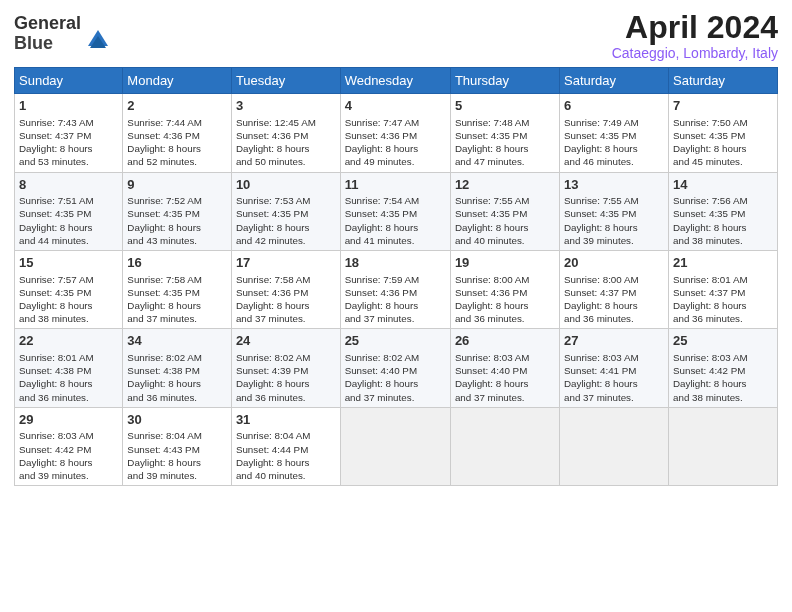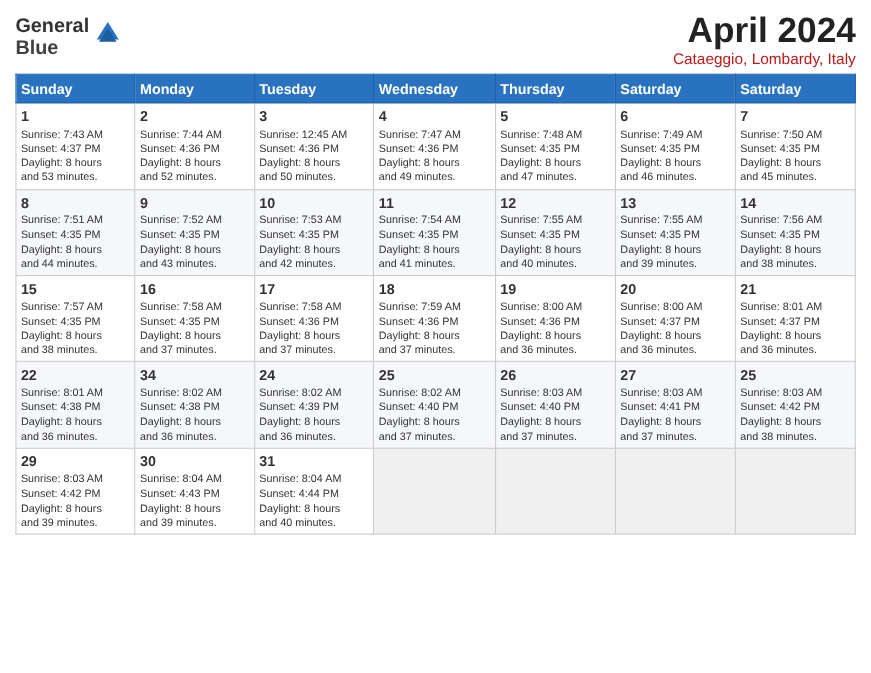--- a/index.html
+++ b/index.html
@@ -40,34 +40,34 @@
       text-align: right;
     }
     .month-title {
       font-size: 32px;
       font-weight: bold;
       color: #222;
       line-height: 1.1;
     }
     .subtitle {
       font-size: 14px;
-      color: #b91c1c;
+      color: #8b5cf6;
     }
     table {
       width: 100%;
       border-collapse: collapse;
       font-size: 10.5px;
     }
     thead tr th {
       background-color: #2972c0;
       color: #fff;
       padding: 5px 4px;
       text-align: left;
       font-size: 13px;
-      font-weight: bold;
+      font-weight: normal;
       border: 1px solid #2060a8;
     }
     tbody tr td {
       border: 1px solid #ccc;
       padding: 3px 4px;
       vertical-align: top;
       width: 113px;
       min-height: 70px;
       background: #fff;
       color: #333;
@@ -91,21 +91,21 @@
       background: #f0f0f0 !important;
     }
   </style>
 </head>
 <body>
 
 <div class="container">
   <div class="header-row">
     <div class="logo">
       <div>
-        <div style="display:flex;align-items:center;">
+        <div style="display:flex;align-items:flex-end;">
           <span class="logo-text">
             <span class="general">General</span><br>
             <span class="blue">Blue</span>
           </span>
           <svg width="28" height="28" viewBox="0 0 28 28" style="margin-left:3px;margin-top:-8px;">
             <polygon points="4,20 14,4 24,20" fill="#2972c0"></polygon>
             <polygon points="14,10 22,22 6,22" fill="#1a5fa0"></polygon>
           </svg>
         </div>
       </div>

